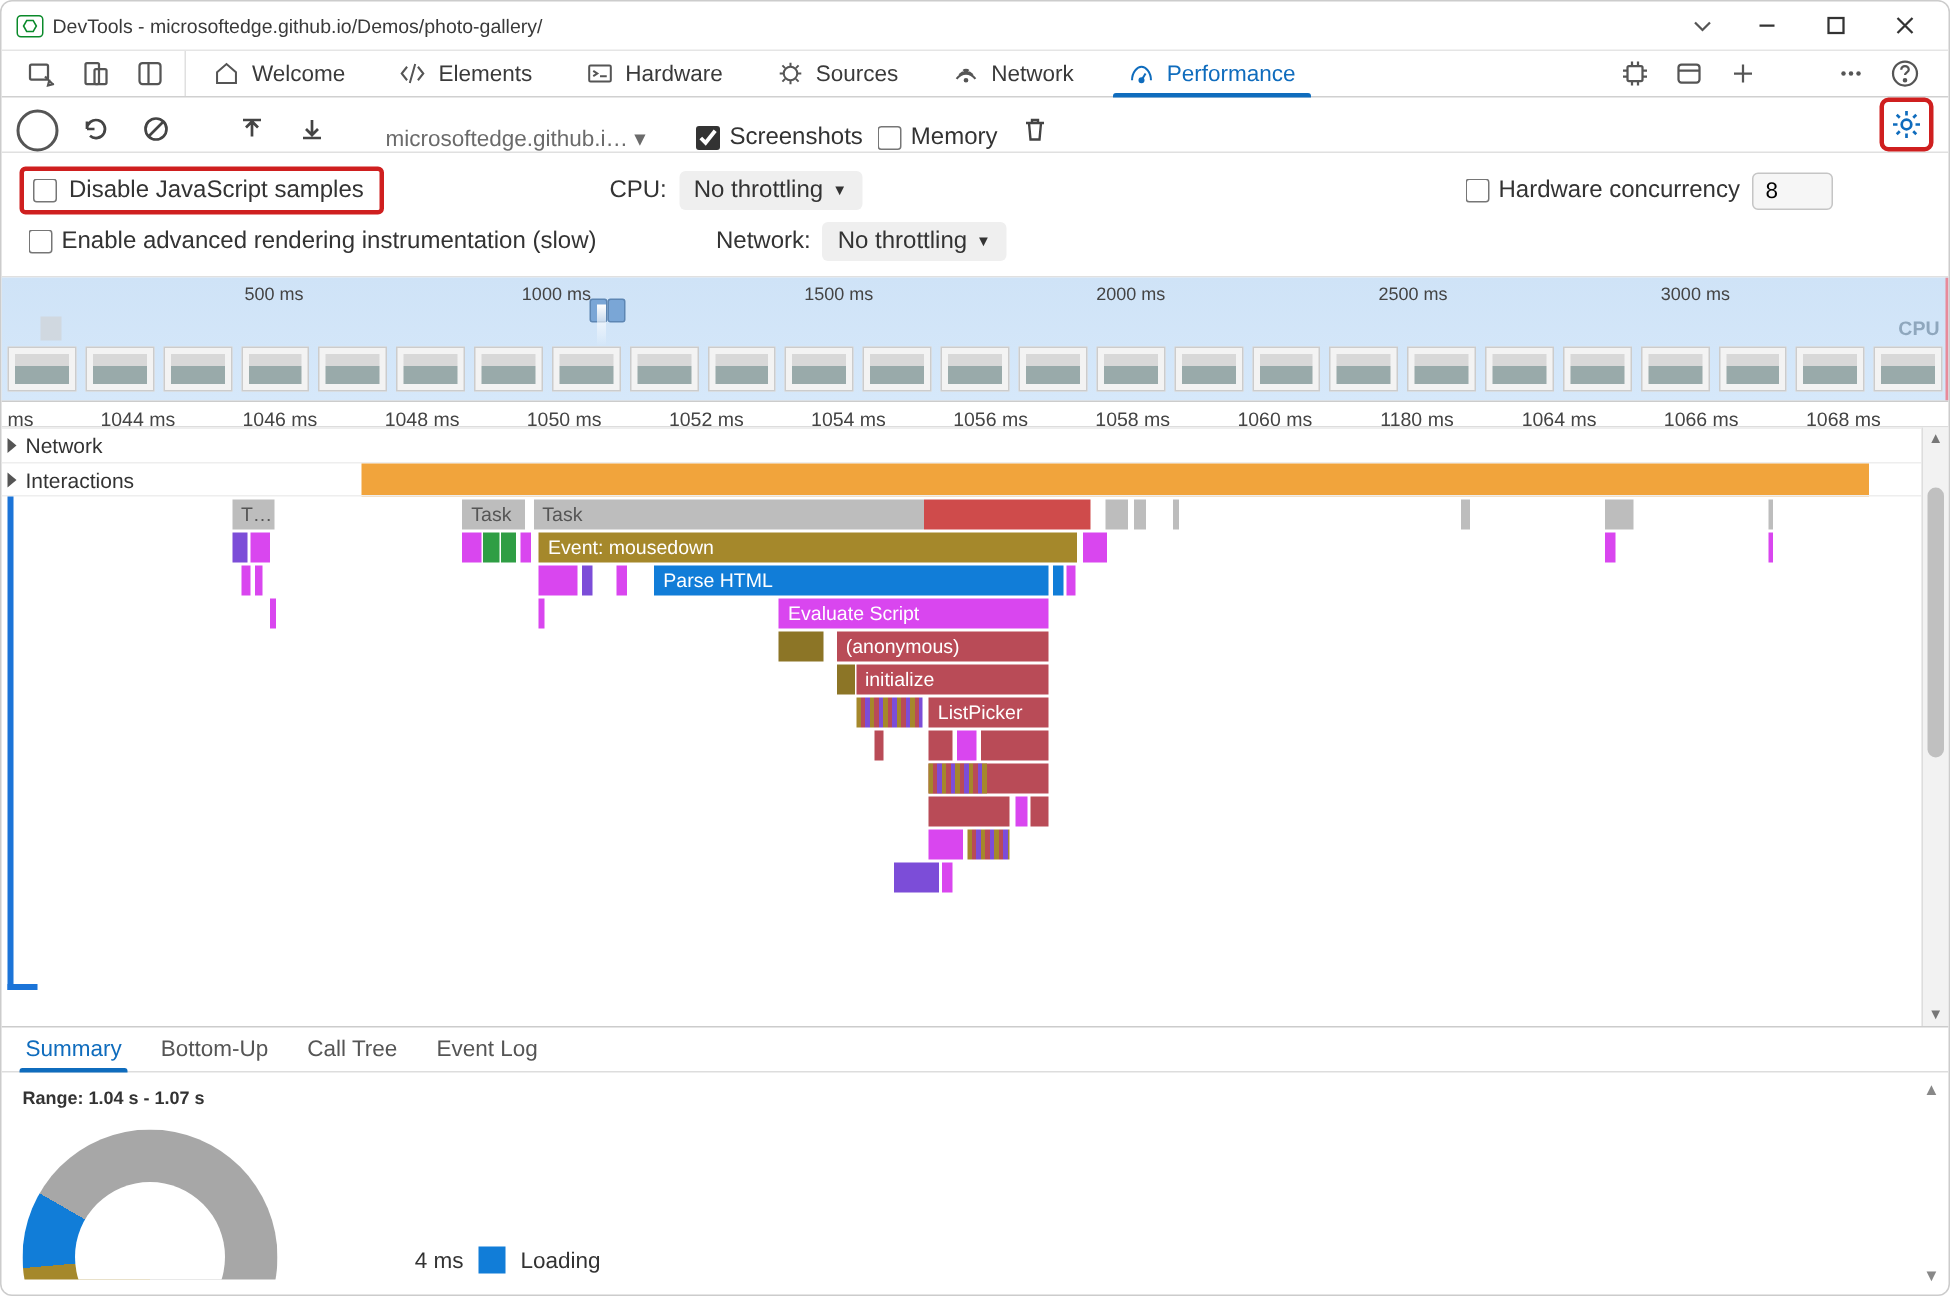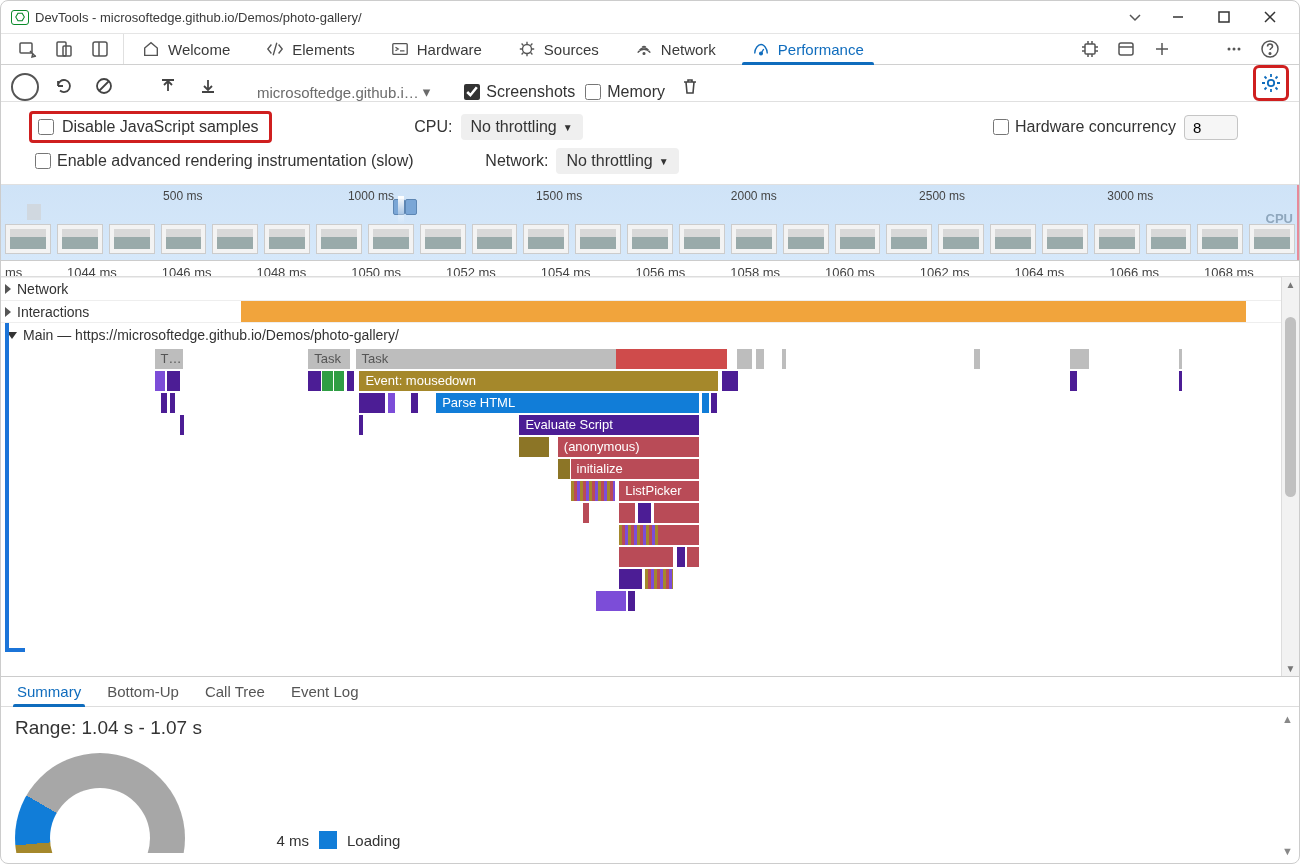--- a/index.html
+++ b/index.html
@@ -82,21 +82,21 @@
 
   
   .settingspanel{padding:8px 12px 6px 12px;border-bottom:1px solid #e0e0e0;}
   .settingsrow{display:flex;align-items:center;min-height:34px;}
   .settingsrow.row1 .boxopt{
     border:3px solid #cf1f1f;border-radius:4px;padding:4px 10px 4px 6px;
     display:flex;align-items:center;gap:8px;
   }
   .settingsrow .mid{margin-left:auto;margin-right:auto;display:flex;align-items:center;gap:8px;width:420px;justify-content:flex-start;}
   .settingsrow .rside{display:flex;align-items:center;gap:8px;width:310px;justify-content:flex-start;}
-  .settingsrow label{font-size:16px;color:#333;margin-left:16px;}
+  .settingsrow label{font-size:16px;color:#333;}
   .selbox{background:#efefef;border-radius:4px;padding:4px 10px;display:flex;align-items:center;gap:6px;font-size:16px;}
   .selbox .caret{font-size:10px;}
   .hwinput{width:54px;border:1px solid #c5c5c5;border-radius:4px;padding:3px 8px;font-size:15px;background:#f6f6f6;}
 
   
   .overview{height:115px;position:relative;background:linear-gradient(#cfe3f7,#d6e8fa);border-bottom:1px solid #ccc;overflow:hidden;}
   .ov-ticks{position:absolute;top:4px;left:0;right:0;display:flex;font-size:12px;color:#444;}
   .ov-ticks span{position:absolute;transform:translateX(-50%);}
   .ov-labels-right{position:absolute;right:6px;top:24px;font-size:13px;color:#8fa7bd;font-weight:600;text-align:right;line-height:20px;}
   .ov-thumbs{position:absolute;bottom:6px;left:0;right:0;height:30px;display:flex;gap:6px;padding:0 4px;}
@@ -123,21 +123,21 @@
   .tri.down{border-left:5px solid transparent;border-right:5px solid transparent;border-top:7px solid #333;}
   .interactions-bar{position:absolute;left:240px;right:35px;top:0;height:22px;background:#f1a43c;}
 
   .maintitle{font-size:14px;color:#333;padding:4px 6px;display:flex;align-items:center;gap:6px;}
   .bluebar-left{position:absolute;left:4px;top:0;bottom:0;width:4px;background:#1b74d8;}
   .bluebar-bot{position:absolute;left:4px;bottom:0;width:20px;height:4px;background:#1b74d8;}
 
   .flame{position:relative;height:300px;margin-top:2px;}
   .fr{position:absolute;height:20px;font-size:13px;color:#fff;padding:2px 6px;white-space:nowrap;overflow:hidden;text-overflow:ellipsis;}
   .gray{background:#bdbdbd;color:#555;}
-  .olive{background:#4c1d95;}
+  .olive{background:#d946ef;}
   .eventc{background:#a5882b;}
   .blue{background:#117dd8;}
   .red{background:#b94b57;}
   .oliveL{background:#8c7526;}
   .purple{background:#7c4dd8;}
   .green{background:#2f9e44;}
   .tiny{width:5px;padding:0;}
   .stripes{background:repeating-linear-gradient(90deg,#a5882b 0 3px,#b94b57 3px 6px,#7c4dd8 6px 9px);}
 
   .vscroll{width:18px;background:#f2f2f2;border-left:1px solid #ddd;position:relative;}
@@ -147,21 +147,21 @@
   .vscroll .arrow.down{bottom:2px;}
 
   
   .bottomtabs{height:34px;display:flex;align-items:center;gap:22px;padding:0 14px;border-bottom:1px solid #ddd;}
   .btab{font-size:15px;color:#555;padding:6px 2px;position:relative;}
   .btab.active{color:#0f6cbd;}
   .btab.active::after{content:"";position:absolute;left:-2px;right:-2px;bottom:-1px;height:3px;background:#0f6cbd;border-radius:2px 2px 0 0;}
 
   
   .summary{flex:1;padding:10px 14px;position:relative;}
-  .range{font-size:19px;color:#333;margin-bottom:14px;}
+  .range{font-size:12px;color:#333;margin-bottom:14px;font-weight:bold;}
   .donut{position:relative;width:170px;height:100px;overflow:hidden;}
   .donut .ring{
     width:170px;height:170px;border-radius:50%;
     background:conic-gradient(#a7a7a7 0 180deg,#a5882b 180deg 265deg,#117dd8 265deg 300deg,#a7a7a7 300deg 360deg);
     position:absolute;top:0;left:0;
   }
   .donut .hole{position:absolute;width:100px;height:100px;background:#fff;border-radius:50%;left:35px;top:35px;}
   .legend-item{position:absolute;left:260px;bottom:14px;display:flex;align-items:center;gap:10px;font-size:15px;color:#333;}
   .legend-item .ms{width:48px;text-align:right;}
   .legend-item .sw{width:18px;height:18px;background:#117dd8;}
@@ -443,21 +443,21 @@
   <span class="lbl0">ms</span>
   <span class="ms" style="left:7%">1044 ms</span>
   <span class="ms" style="left:14.3%">1046 ms</span>
   <span class="ms" style="left:21.6%">1048 ms</span>
   <span class="ms" style="left:28.9%">1050 ms</span>
   <span class="ms" style="left:36.2%">1052 ms</span>
   <span class="ms" style="left:43.5%">1054 ms</span>
   <span class="ms" style="left:50.8%">1056 ms</span>
   <span class="ms" style="left:58.1%">1058 ms</span>
   <span class="ms" style="left:65.4%">1060 ms</span>
-  <span class="ms" style="left:72.7%">1062 ms</span>
+  <span class="ms" style="left:72.7%">1180 ms</span>
   <span class="ms" style="left:80%">1064 ms</span>
   <span class="ms" style="left:87.3%">1066 ms</span>
   <span class="ms" style="left:94.6%">1068 ms</span>
 </div>
 
 <div class="tracks-wrap">
   <div class="tracks">
     <div class="track-row">
       <div class="row-head">
         <span class="tri right"></span>
@@ -467,24 +467,20 @@
     <div class="track-row" style="height:22px;">
       <div class="row-head" style="position:absolute;z-index:2;">
         <span class="tri right"></span>
         <span>Interactions</span>
       </div>
       <div class="interactions-bar"></div>
     </div>
     <div class="track-row" style="position:relative;min-height:330px;">
       <div class="bluebar-left"></div>
       <div class="bluebar-bot"></div>
-      <div class="maintitle">
-        <span class="tri down"></span>
-        <span>Main — https://microsoftedge.github.io/Demos/photo-gallery/</span>
-      </div>
 
       <div class="flame">
 
         <div class="fr gray" style="left:12%;width:2.2%;top:0">T…</div>
         <div class="fr gray" style="left:24%;width:3.3%;top:0">Task</div>
         <div class="fr gray" style="left:27.7%;width:29%;top:0;background:linear-gradient(90deg,#bdbdbd 70%,#cf4b4b 70%)">Task</div>
         <div class="fr gray tiny" style="left:57.5%;width:1.2%;top:0"></div>
         <div class="fr gray tiny" style="left:59%;width:0.6%;top:0"></div>
         <div class="fr gray tiny" style="left:61%;width:0.3%;top:0"></div>
         <div class="fr gray tiny" style="left:76%;width:0.5%;top:0"></div>

